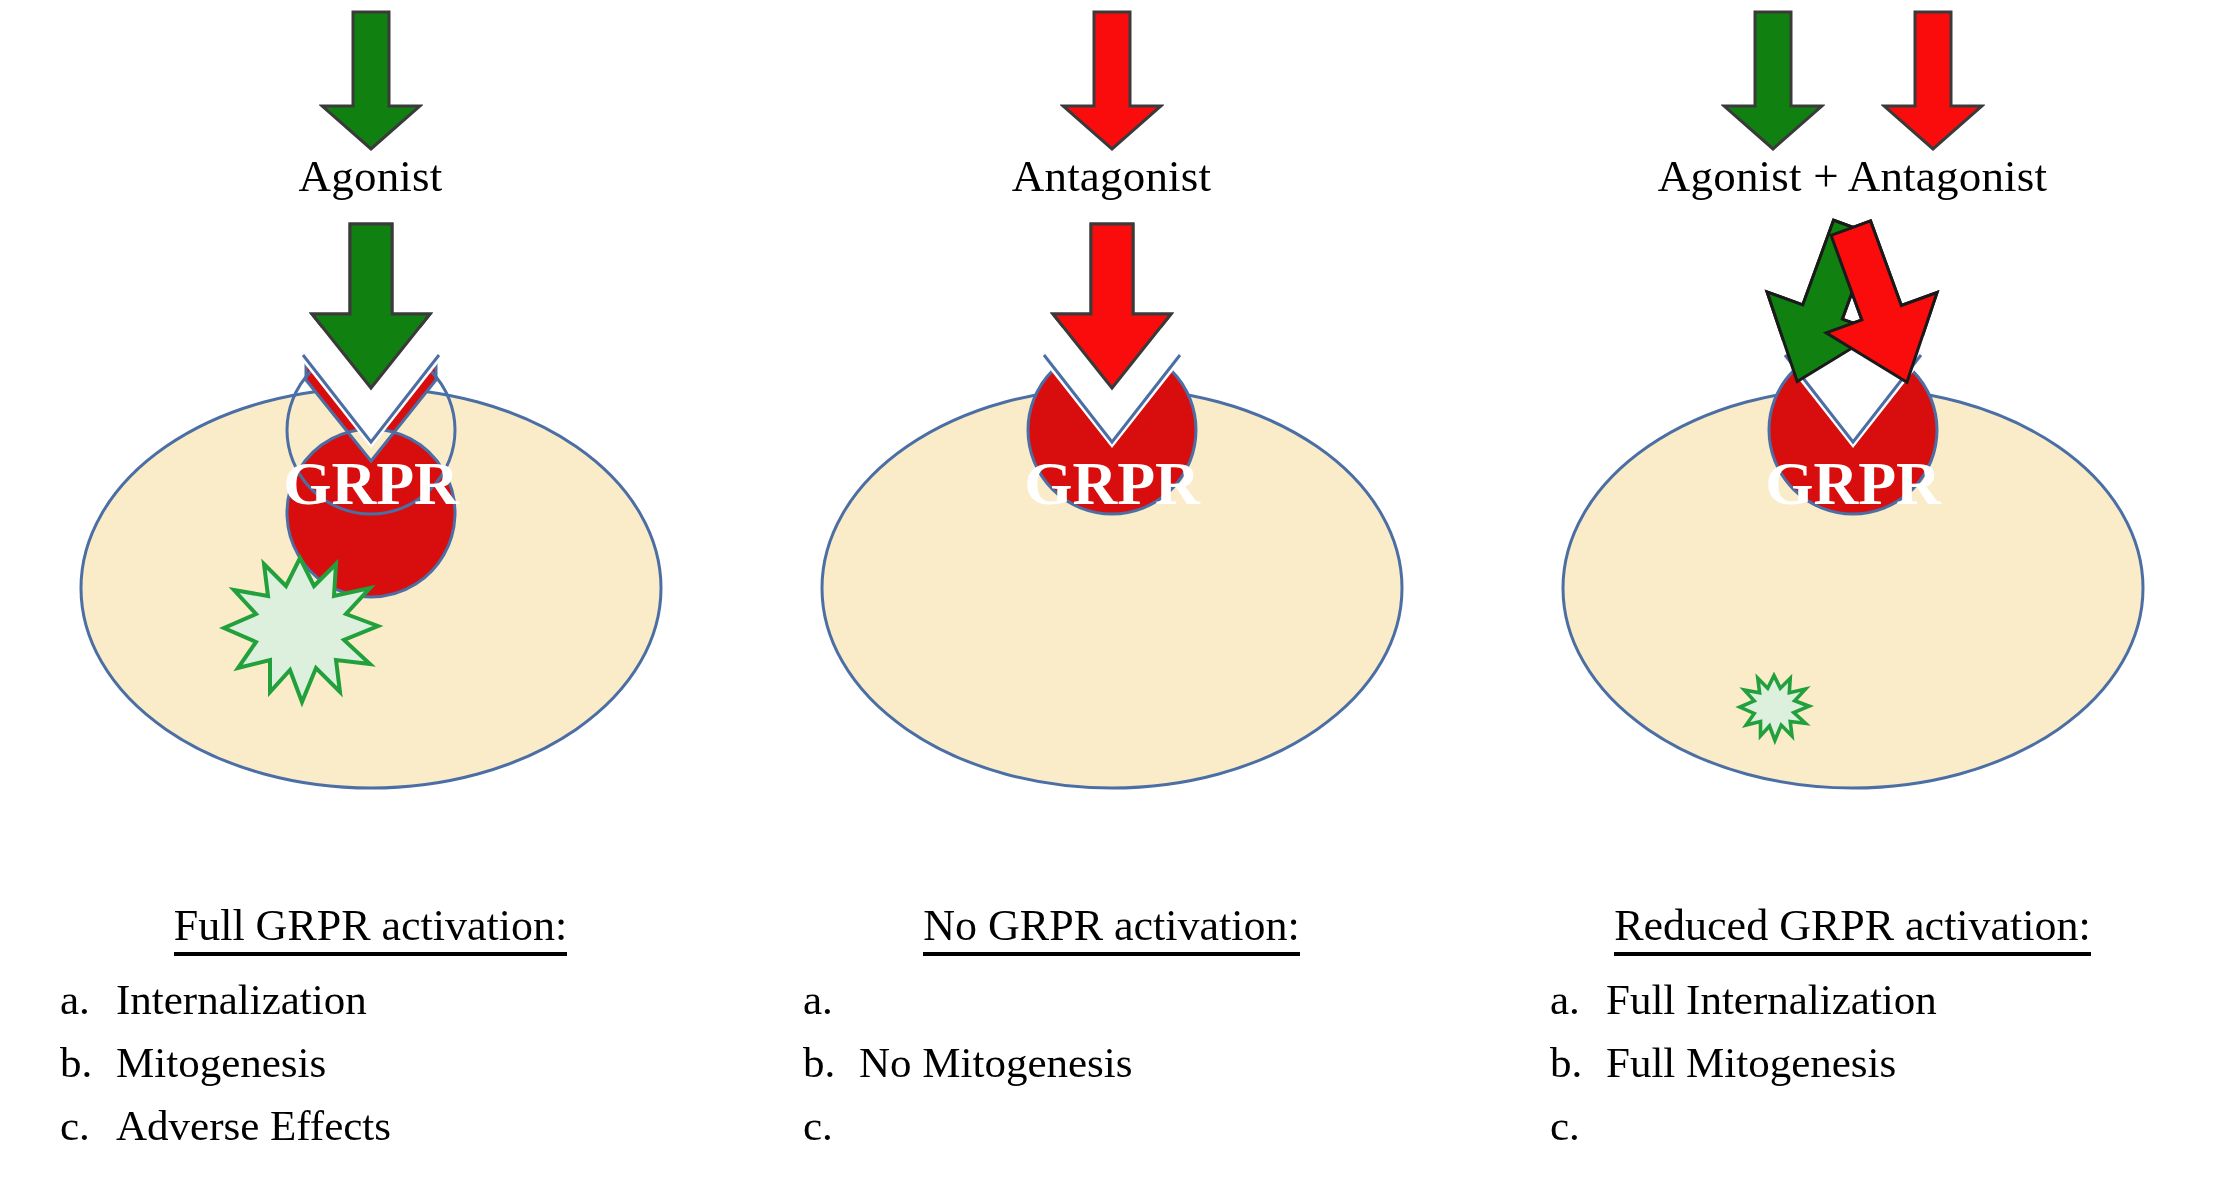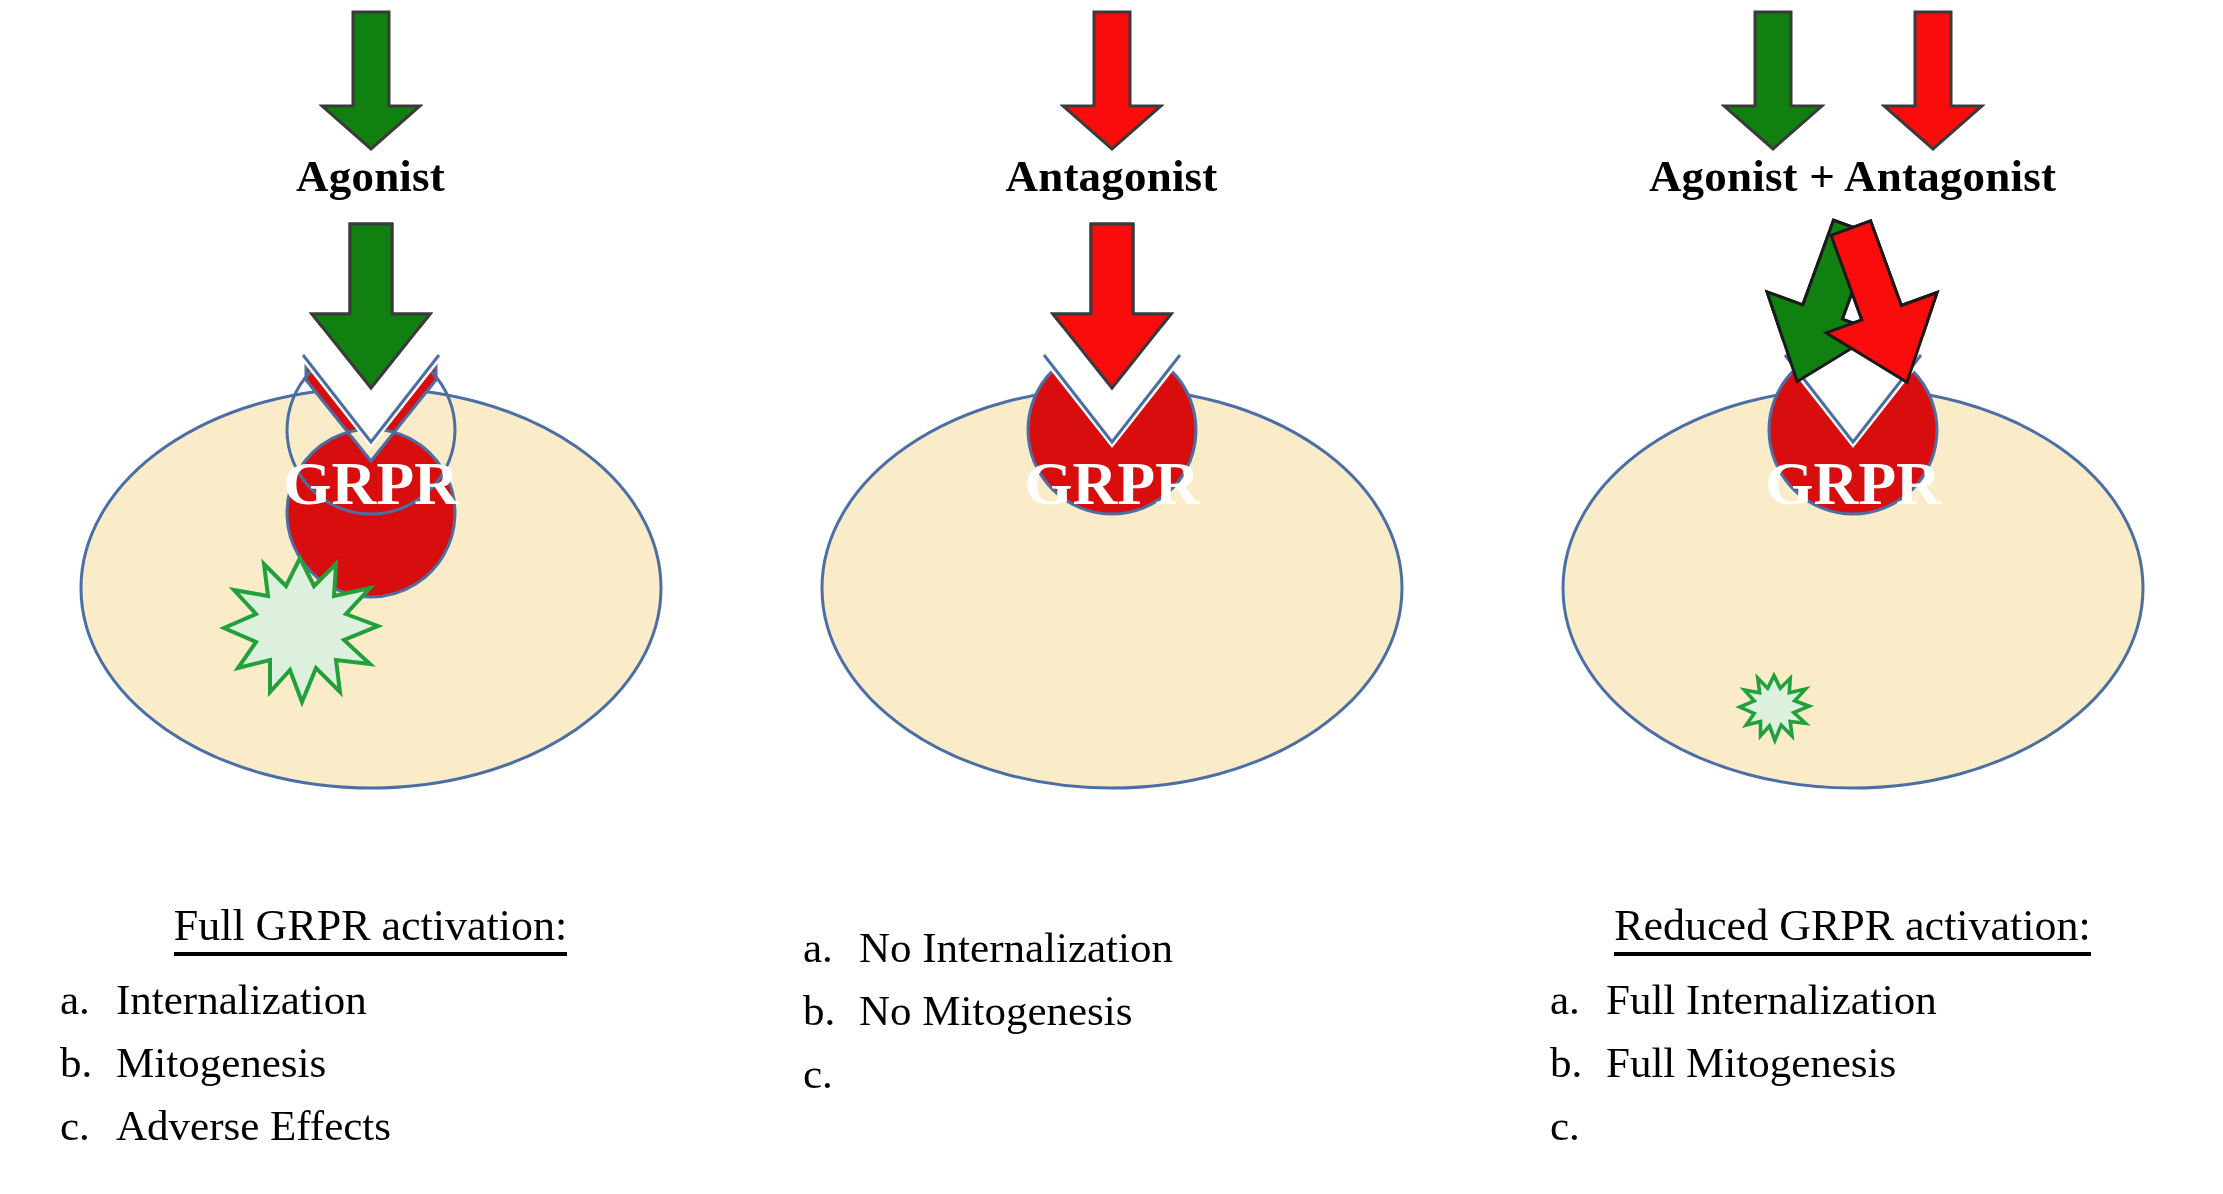--- a/index.html
+++ b/index.html
@@ -44,21 +44,20 @@
   .stimulus-label {
     position: absolute;
     top: 148px;
     left: 0;
     width: 741px;
     text-align: center;
     font-size: 45px;
     line-height: 56px;
     letter-spacing: 0.2px;
     white-space: nowrap;
-    font-weight: bold;
   }
 
   
   .stage {
     position: absolute;
     top: 218px;
     left: 0;
     width: 741px;
     height: 670px;
     font-weight: bold;
@@ -183,24 +182,26 @@
       <circle cx="371" cy="212" r="84" fill="#D80D0D" stroke="#4B6FA5" stroke-width="3"></circle>
       <path d="M300 140 L371 230 L442 140 L442 110 L300 110 Z" fill="#ffffff"></path>
       <path d="M303 137 L371 224 L439 137" fill="none" stroke="#4B6FA5" stroke-width="3" stroke-linejoin="miter"></path>
       <path d="M350 6 L392 6 L392 96 L430 96 L371 170 L312 96 L350 96 Z" fill="#FB0C0C" stroke="#3a3a3a" stroke-width="3" stroke-linejoin="miter"></path>
       <text x="371" y="286" text-anchor="middle" font-family="'Liberation Serif','DejaVu Serif',serif" font-size="62" fill="#FFFFFF">GRPR</text>
 
     </svg>
   </div>
 
   <div class="caption">
+    <div class="caption-title">
+      <span>No GRPR activation:</span>
+    </div>
     <ul class="caption-list">
       <li>
         <span class="marker">a.</span>
-        <span>No Internalization</span>
       </li>
       <li>
         <span class="marker">b.</span>
         <span>No Mitogenesis</span>
       </li>
       <li>
         <span class="marker">c.</span>
       </li>
     </ul>
   </div>

